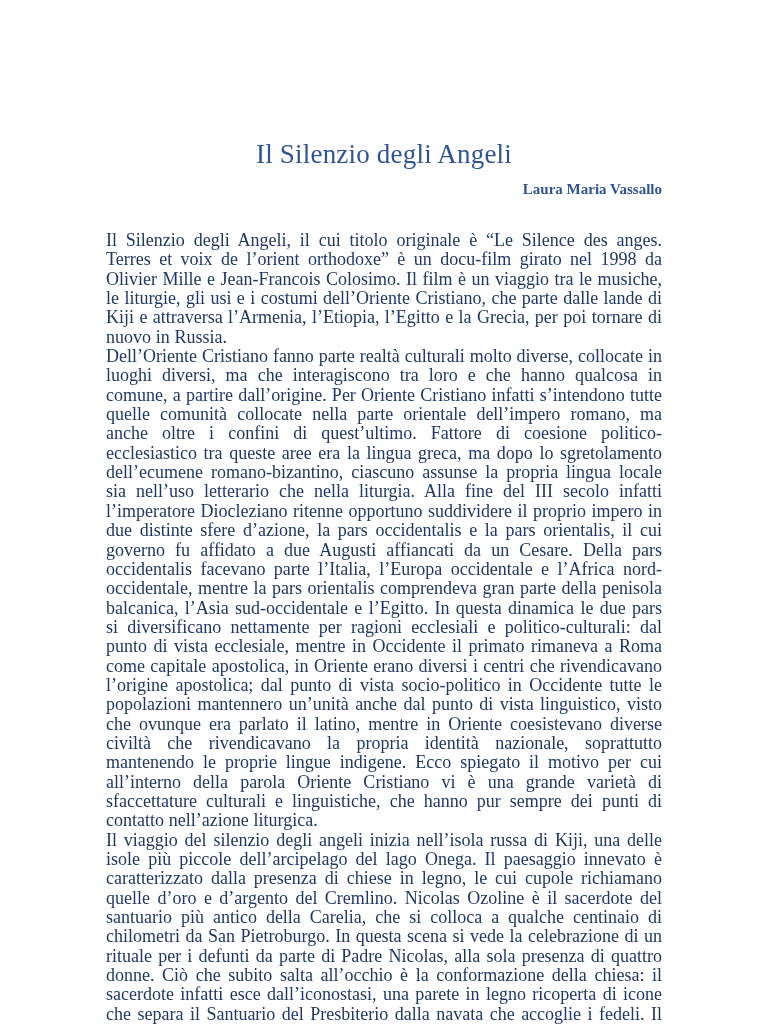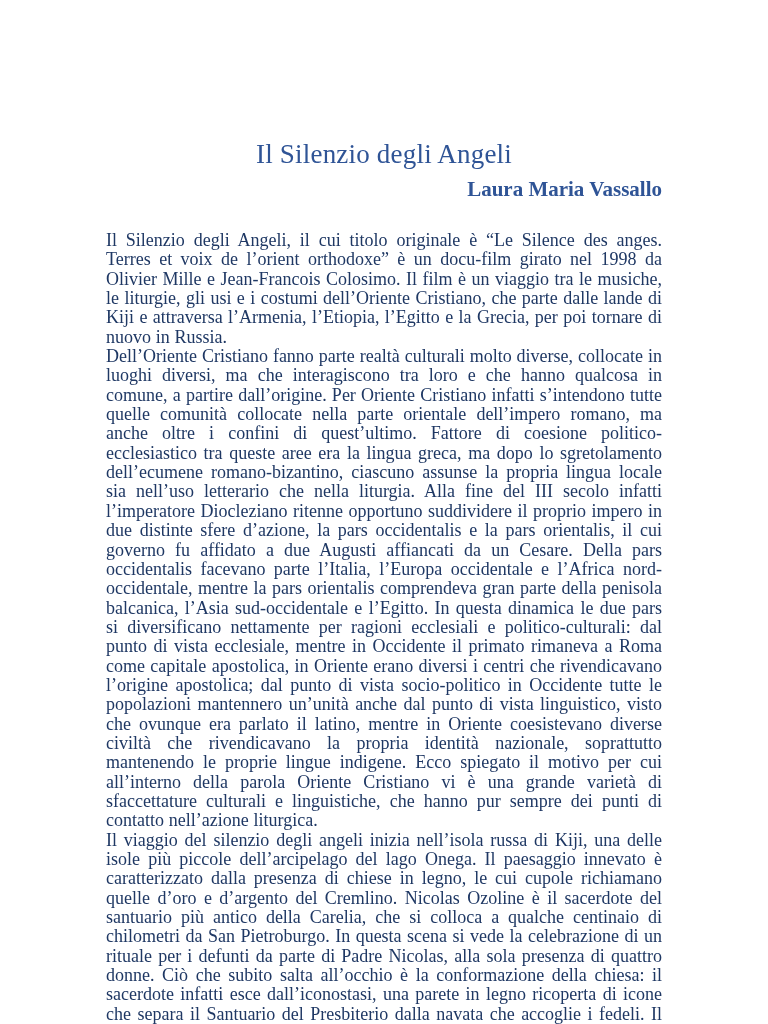--- a/index.html
+++ b/index.html
@@ -28,21 +28,21 @@
     text-align: center;
     font-size: 27px;
     line-height: 31px;
     font-weight: 400;
     letter-spacing: 0.2px;
     color: #2f5496;
   }
   .doc-author {
     margin-top: 10px;
     text-align: right;
-    font-size: 21px;
+    font-size: 15px;
     line-height: 18px;
     font-weight: 700;
     color: #2f5496;
   }
   .doc-body {
     margin-top: 33px;
   }
   .para {
     margin: 0;
     font-size: 18px;

